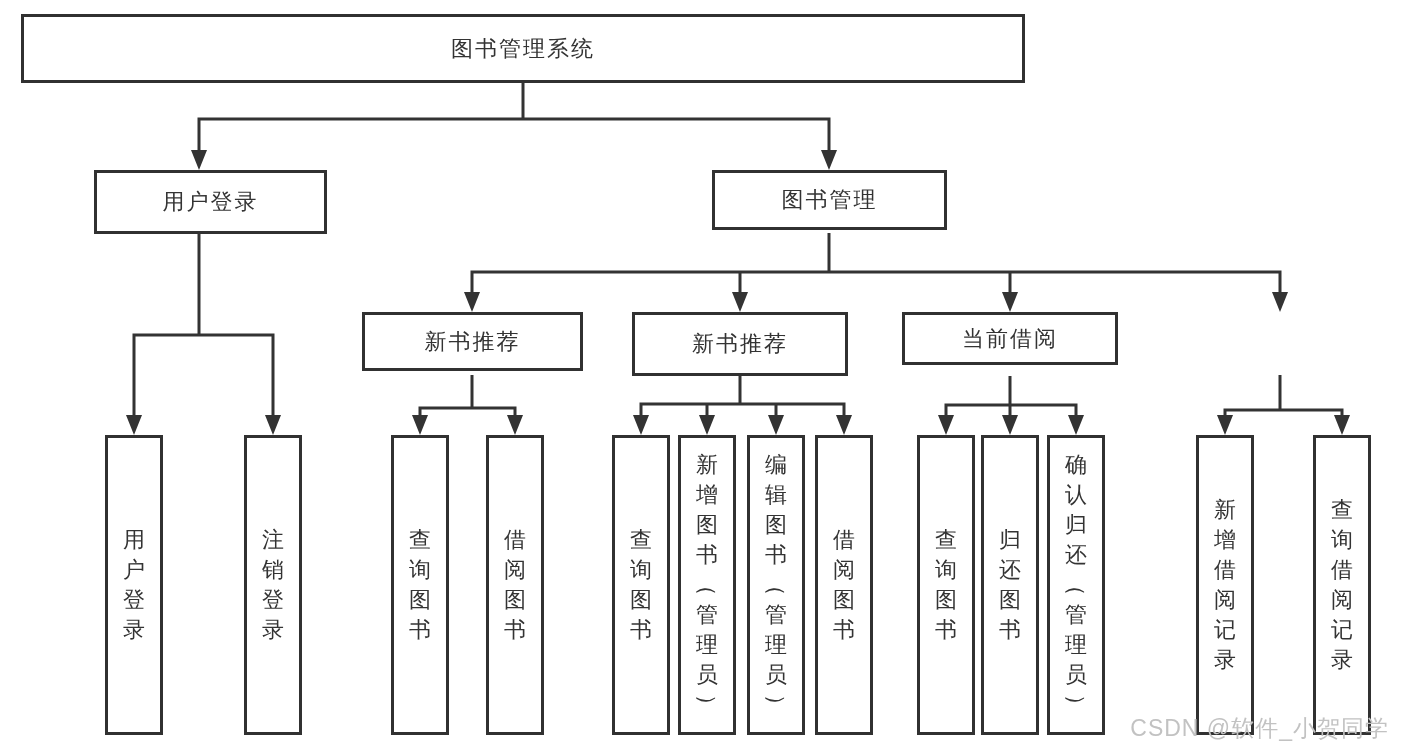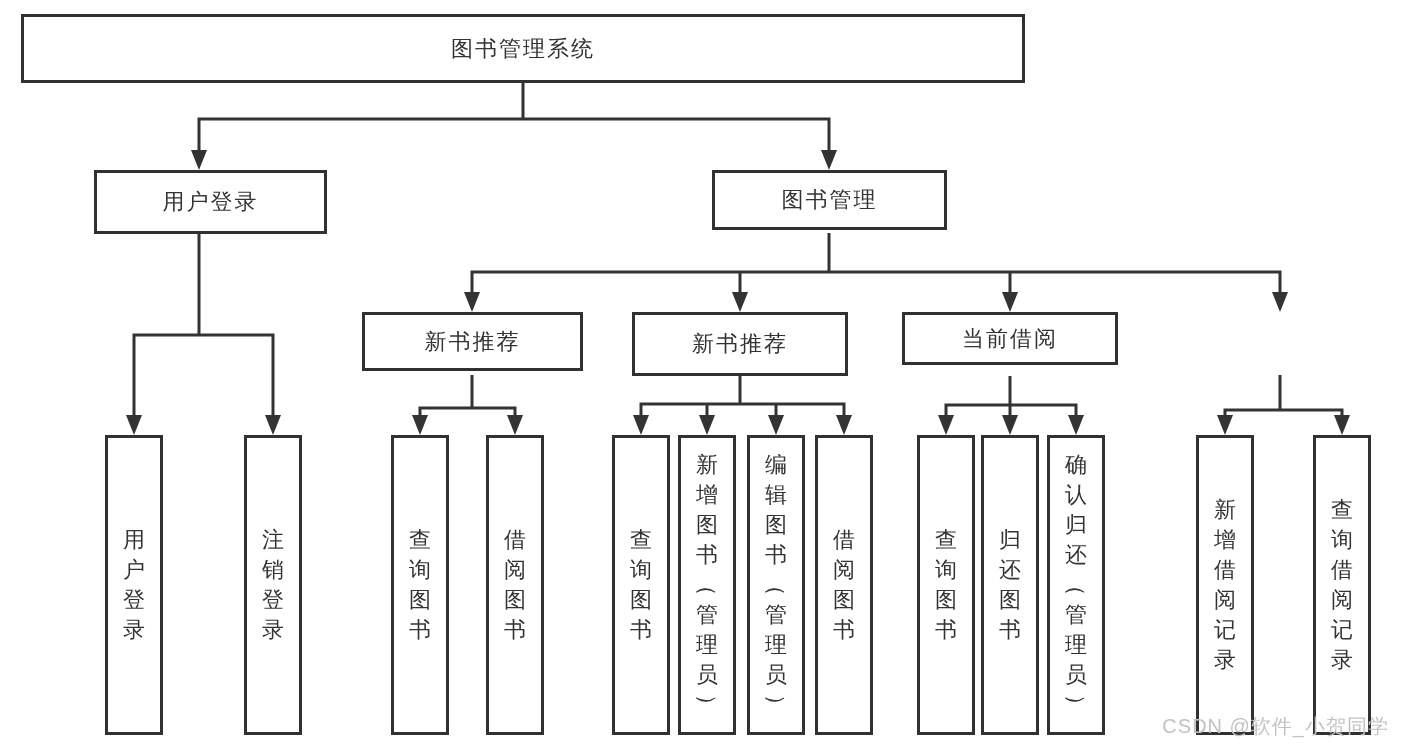--- a/index.html
+++ b/index.html
@@ -40,21 +40,21 @@
     height: 30px;
     line-height: 30px;
     font-size: 22px;
     text-align: center;
   }
   .vchar.rot { transform: rotate(90deg); }
   .watermark {
     position: absolute;
     top: 713px;
     right: 16px;
-    font-size: 20px;
+    font-size: 23px;
     color: #c2c2c2;
     letter-spacing: 1px;
     pointer-events: none;
   }
 </style>
 </head>
 <body>
 
 <div class="canvas">
 

